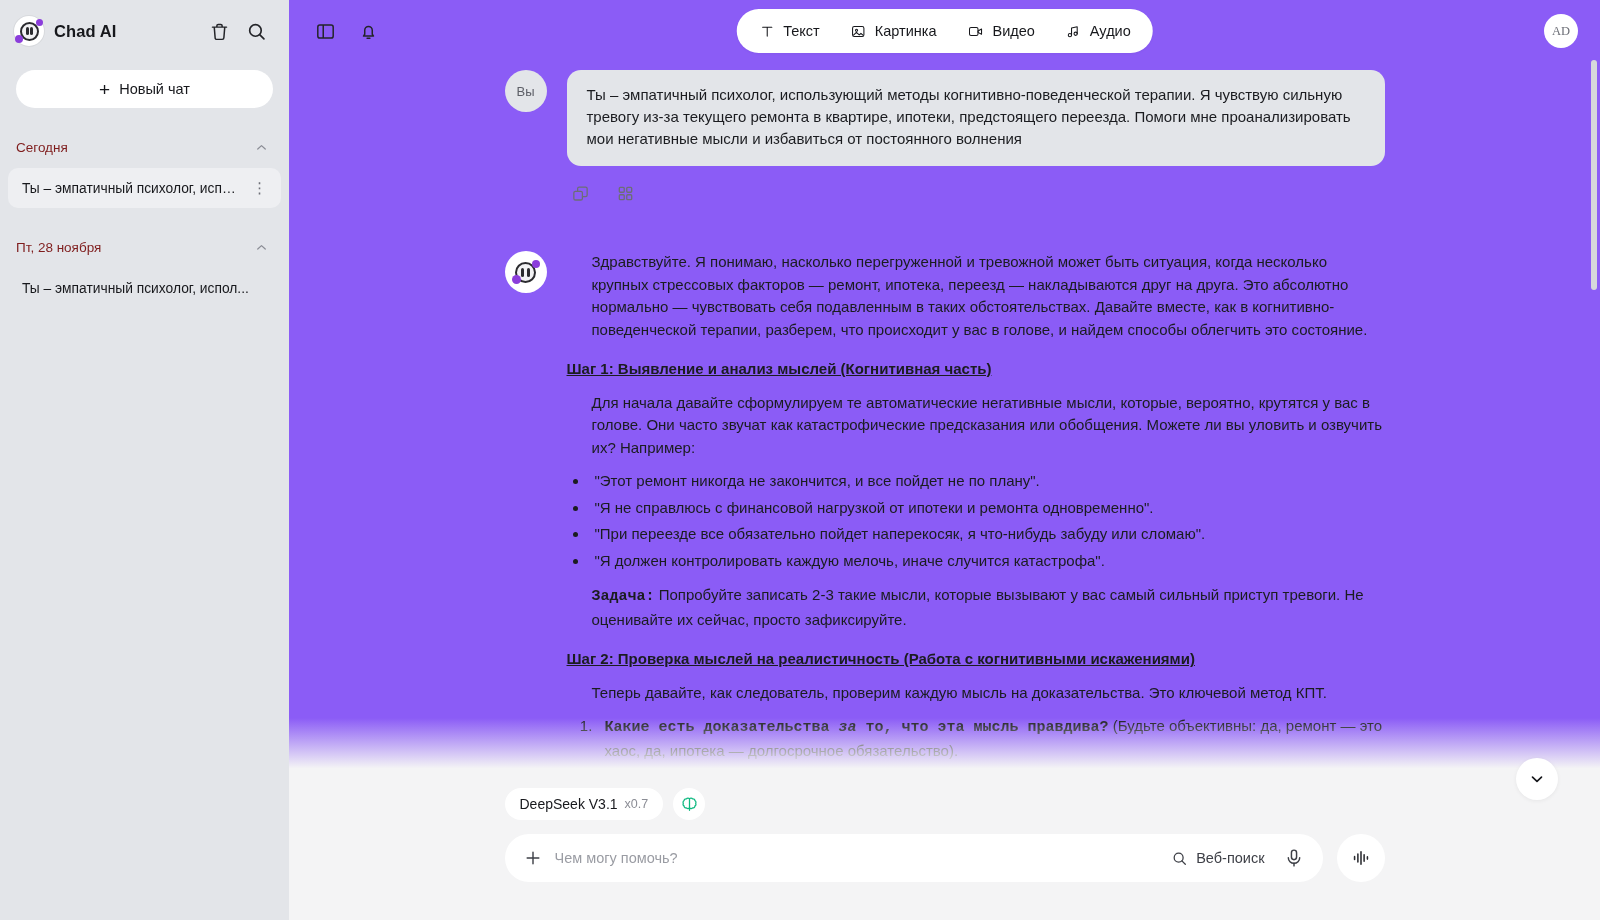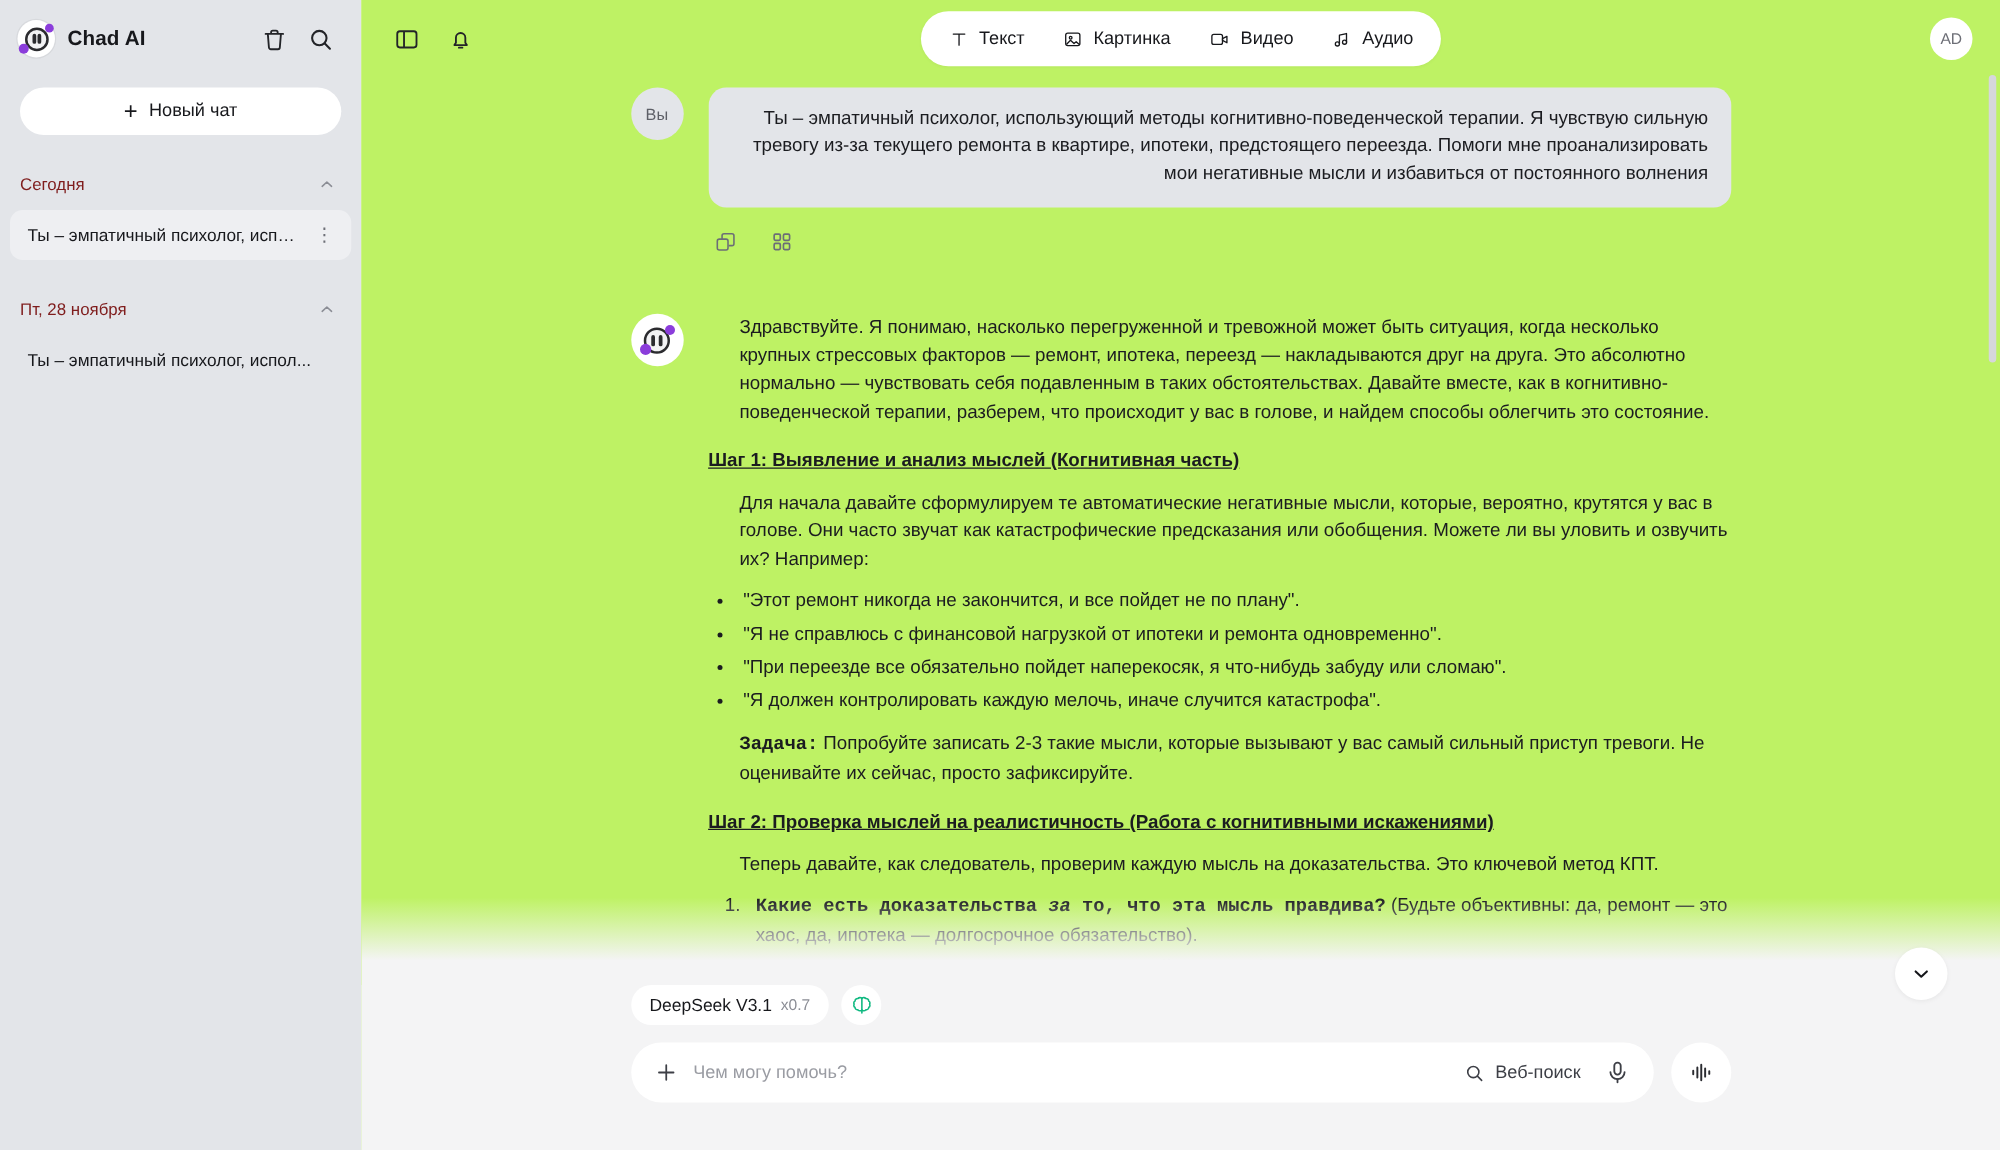--- a/index.html
+++ b/index.html
@@ -76,61 +76,61 @@
     font-size: 13.8px; color: #17181c; cursor: pointer; gap: 6px;
   }
   .chat-item.active { background: #eeeff2; }
   .chat-item .label {
     white-space: nowrap; overflow: hidden; text-overflow: ellipsis; flex: 1;
   }
   .chat-item .kebab { color: #6d6f77; font-size: 15px; letter-spacing: 1px; padding: 0 5px; }
 
   
   .main {
-    flex: 1; height: 920px; position: relative; background: #bef264;
+    flex: 1; height: 920px; position: relative; background: #8b5cf6;
     display: flex; flex-direction: column;
   }
   .topbar {
     height: 62px; display: flex; align-items: center;
     padding: 0 22px 0 26px; position: relative; flex: 0 0 62px;
   }
   .topbar-left { display: flex; gap: 22px; align-items: center; }
   .modes {
     position: absolute; left: 50%; transform: translateX(-50%);
     top: 9px; height: 44px; background: #ffffff; border-radius: 22px;
     display: flex; align-items: center; padding: 0 22px; gap: 30px;
     box-shadow: 0 1px 3px rgba(0,0,0,.04);
   }
   .mode {
     display: flex; align-items: center; gap: 8px; font-size: 14.5px;
     color: #17181c; cursor: pointer; white-space: nowrap;
   }
   .avatar-top {
     margin-left: auto; width: 34px; height: 34px; border-radius: 50%;
     background: #ffffff; display: flex; align-items: center; justify-content: center;
-    font-size: 12.5px; color: #6c6e76; font-weight: 500; cursor: pointer;
+    font-size: 12.5px; color: #6c6e76; font-weight: 500; cursor: pointer; font-family: Liberation Serif, serif;
   }
 
   
   .scroll {
     flex: 1; position: relative; overflow: hidden;
   }
   .thread {
     width: 880px; margin: 0 auto; padding-top: 8px;
     position: relative;
   }
   .msg-user { display: flex; gap: 20px; align-items: flex-start; }
   .you-badge {
     width: 42px; height: 42px; border-radius: 50%; background: #e3e5e9;
     display: flex; align-items: center; justify-content: center;
     font-size: 13px; color: #5d5f67; flex: 0 0 42px;
   }
   .bubble {
     background: #e3e5e9; border-radius: 14px; padding: 14px 18px 16px 20px;
-    font-size: 15px; line-height: 1.47; color: #1b1c20; flex: 1; text-align: right;
+    font-size: 15px; line-height: 1.47; color: #1b1c20; flex: 1;
   }
   .msg-actions { display: flex; gap: 26px; margin: 18px 0 0 66px; }
   .act { width: 19px; height: 19px; color: #6c6e76; cursor: pointer; }
 
   .msg-bot { display: flex; gap: 20px; align-items: flex-start; margin-top: 48px; }
   .bot-ava {
     width: 42px; height: 42px; border-radius: 50%; background: #ffffff;
     display: flex; align-items: center; justify-content: center; flex: 0 0 42px;
     position: relative;
   }

